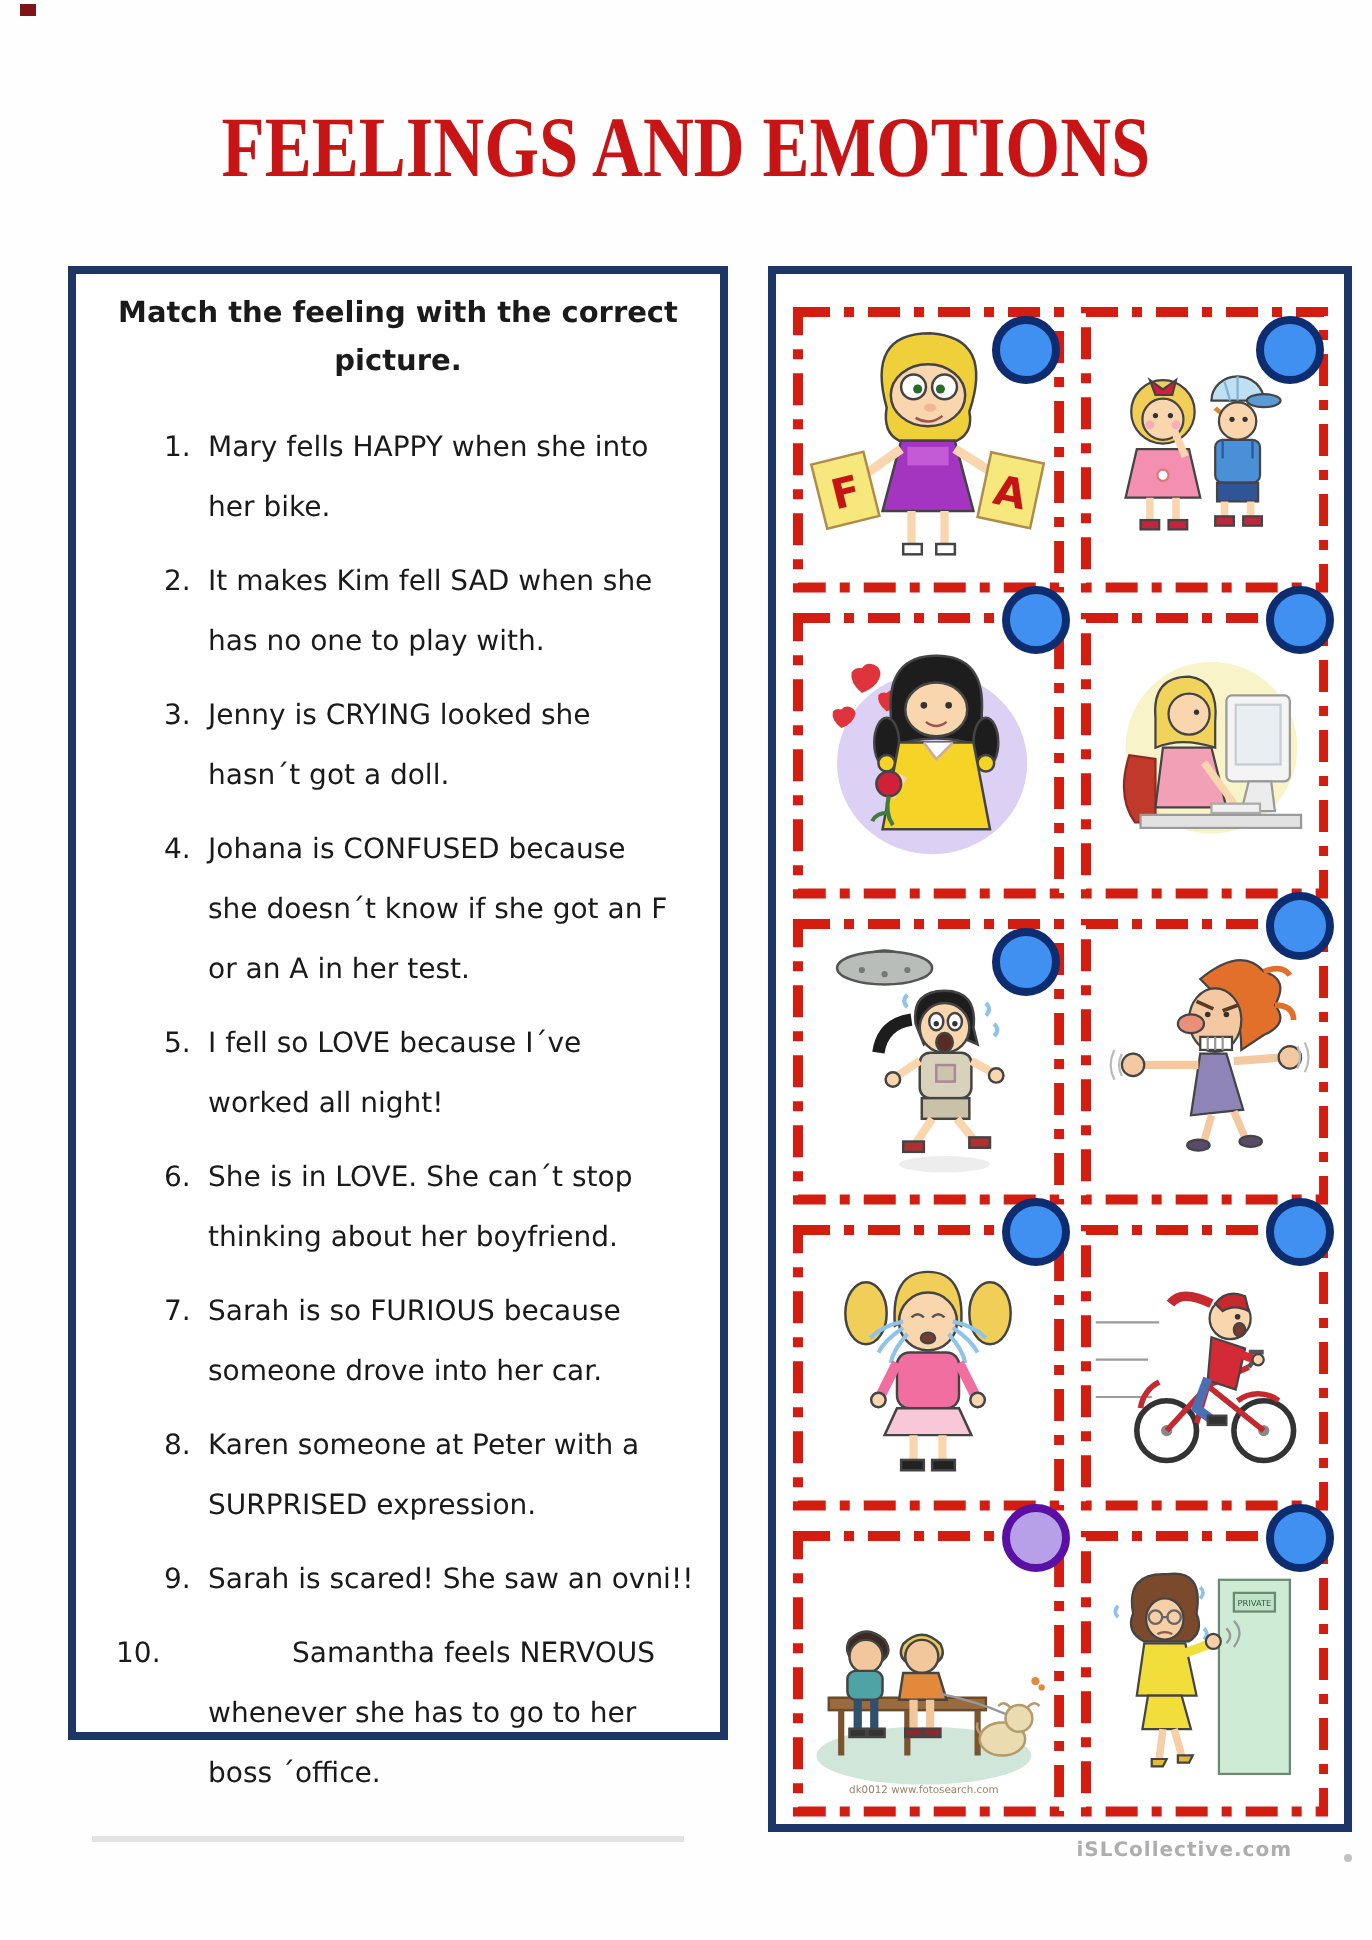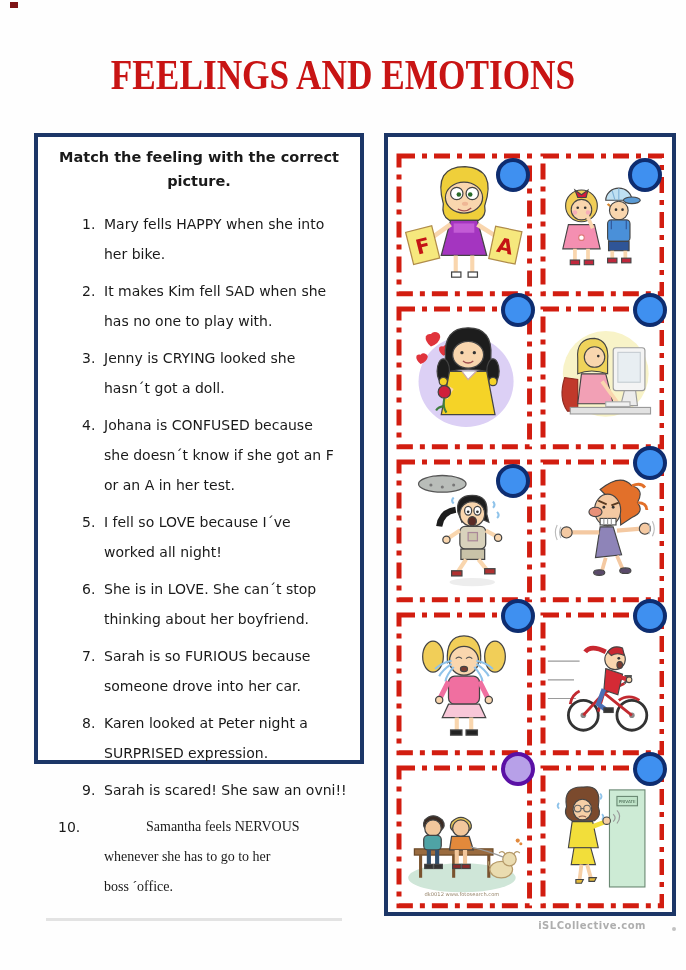--- a/index.html
+++ b/index.html
@@ -3,30 +3,30 @@
 <meta charset="utf-8">
 <style>
   html,body{margin:0;padding:0;background:#ffffff;}
   .page{position:relative;width:686px;height:970px;background:#fefefe;overflow:hidden;
         font-family:"DejaVu Sans",sans-serif;color:#1a1a1a;}
   .top-mark{position:absolute;left:10px;top:2px;width:8px;height:6px;background:#7e1416;}
   .title{position:absolute;left:0;top:50px;width:100%;text-align:center;
          font-family:"Liberation Serif","DejaVu Serif",serif;font-weight:bold;
          font-size:43px;color:#c81414;letter-spacing:0px;
          transform:scaleX(.82);transform-origin:center;white-space:nowrap;}
-  .left-box{position:absolute;left:34px;top:133px;width:330px;height:631px;
+  .left-box{position:absolute;left:34px;top:133px;width:330px;height:737px;
             border:4px solid #1c3667;box-sizing:border-box;background:#fff;}
   .instruction{margin:8px 10px 0 10px;text-align:center;font-weight:bold;
                font-size:14.5px;line-height:24px;white-space:pre-line;}
   ol.qlist{list-style:none;margin:16px 0 0 0;padding:0 4px 0 44px;}
   ol.qlist li{display:flex;margin-bottom:7px;font-size:14px;}
   ol.qlist .num{width:22px;flex:0 0 22px;line-height:30px;}
   ol.qlist .txt{white-space:pre-line;line-height:30px;width:256px;}
   li.li-10 .num{margin-left:-24px;flex-basis:46px;width:46px;}
-  li.li-10 .txt{text-indent:42px;font-family:Liberation Serif, serif;}
+  li.li-10 .txt{text-indent:42px;}
   .shadow-line{position:absolute;left:46px;top:918px;width:296px;height:3px;background:#e3e3e3;}
   .right-box{position:absolute;left:384px;top:133px;width:292px;height:783px;
              border:4px solid #1c3667;box-sizing:border-box;background:#fff;}
   .grid{position:absolute;left:8px;top:16px;display:grid;
         grid-template-columns:136px 124px;grid-auto-rows:145px;gap:8px 8px;}
   .cell{position:relative;background:#fff;}
   .cell svg.dashes{position:absolute;inset:0;width:100%;height:100%;}
   .cell svg.art{position:absolute;left:6px;top:7px;width:calc(100% - 12px);height:calc(100% - 14px);}
   .circle{position:absolute;top:-13px;right:-3px;width:26px;height:26px;border-radius:50%;
           background:#3f90f0;border:4px solid #0e2d70;}
@@ -81,21 +81,21 @@
           <span class="txt">She is in LOVE. She can´t stop
 thinking about her boyfriend.</span>
         </li>
       <li>
           <span class="num">7.</span>
           <span class="txt">Sarah is so FURIOUS because
 someone drove into her car.</span>
         </li>
       <li>
           <span class="num">8.</span>
-          <span class="txt">Karen looked at Peter night a
+          <span class="txt">Karen someone at Peter with a
 SURPRISED expression.</span>
         </li>
       <li>
           <span class="num">9.</span>
           <span class="txt">Sarah is scared! She saw an ovni!!</span>
         </li>
       <li class="li-10">
           <span class="num">10.</span>
           <span class="txt">Samantha feels NERVOUS
 whenever she has to go to her

